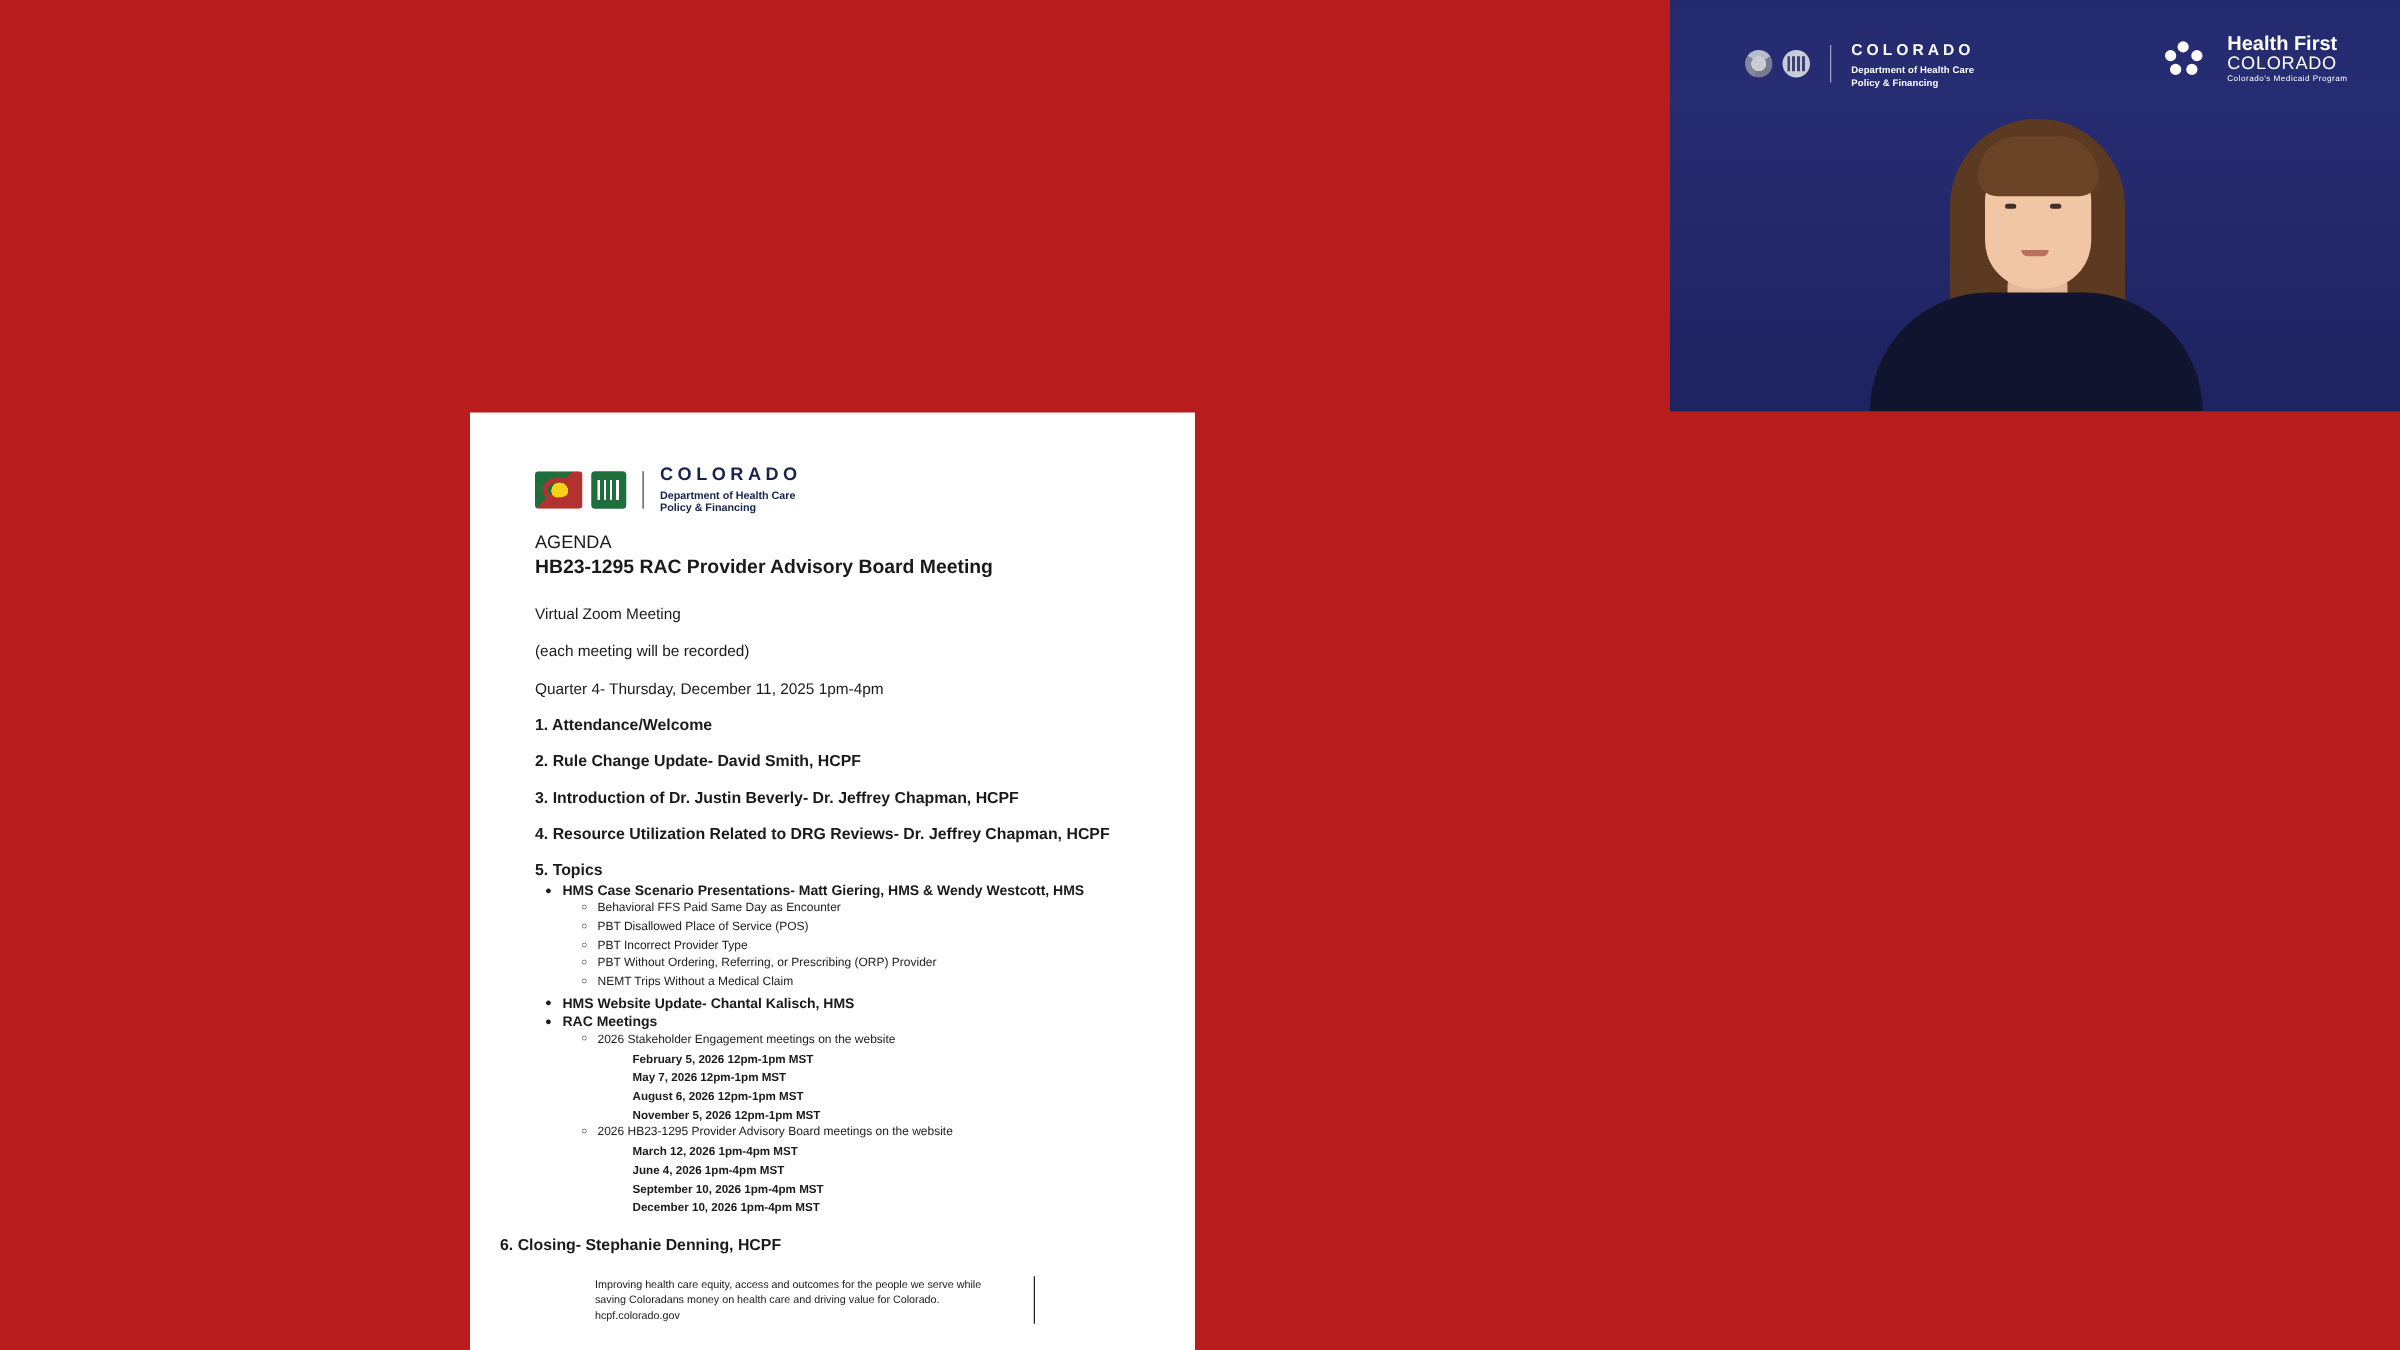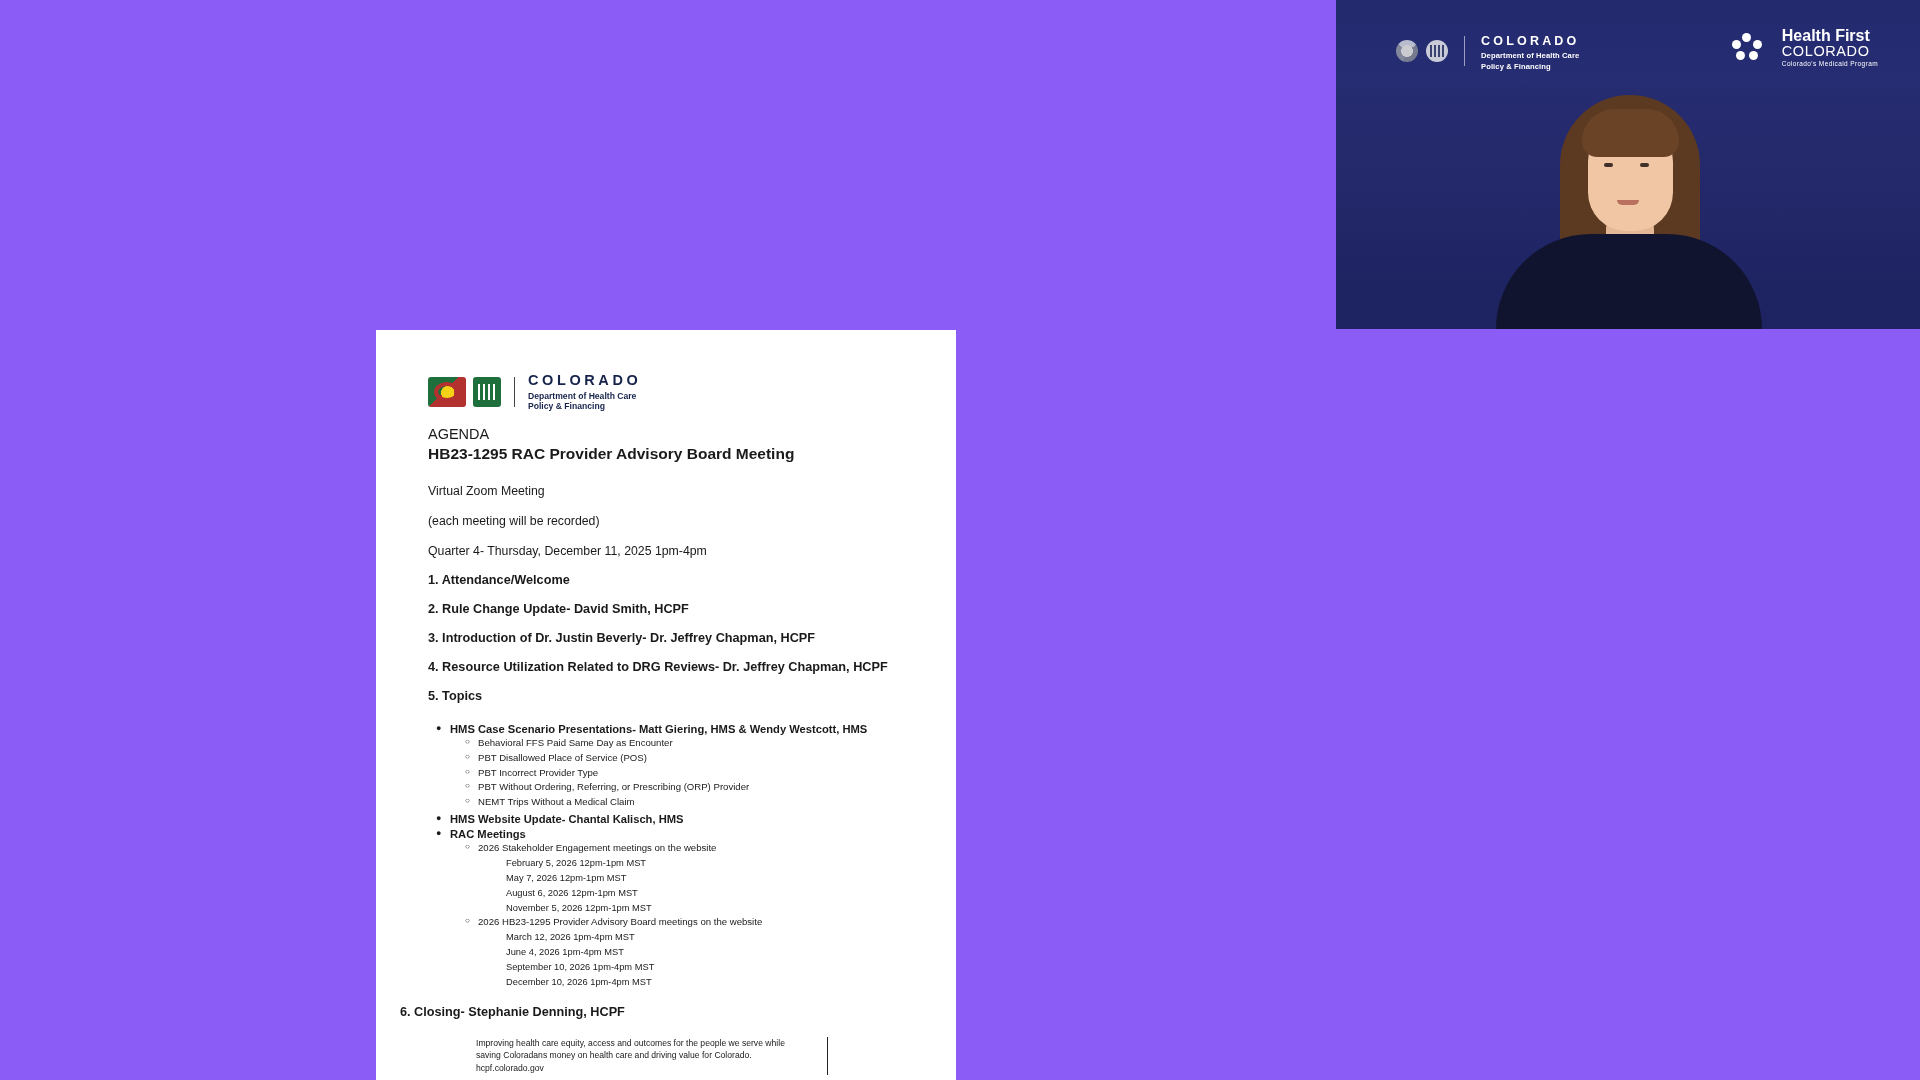--- a/index.html
+++ b/index.html
@@ -9,21 +9,21 @@
     width: 1920px;
     height: 1080px;
     overflow: hidden;
     font-family: "Liberation Sans", sans-serif;
   }
 
   #stage {
     position: relative;
     width: 1920px;
     height: 1080px;
-    background: #8b5cf6;
+    background: #b91c1c;
   }
 
   
   #video-panel {
     position: absolute;
     left: 1336px;
     top: 0px;
     width: 584px;
     height: 329px;
     background: #1b2164;
@@ -272,21 +272,21 @@
 
   .num-item {
     font-size: 12.7px;
     font-weight: 700;
     margin-top: 15px;
   }
   .num-item.light { font-weight: 700; }
 
   ul.bullets {
     list-style: none;
-    margin: 20px 0 0 0;
+    margin: 4px 0 0 0;
     padding: 0 0 0 22px;
   }
   ul.bullets > li {
     position: relative;
     font-size: 11.2px;
     font-weight: 700;
     margin-top: 3px;
   }
   ul.bullets > li > .b-label:before {
     content: "\25CF";
@@ -313,21 +313,21 @@
     top: 0;
     font-size: 8px;
   }
   ul.dates {
     list-style: none;
     margin: 0;
     padding: 0 0 0 28px;
   }
   ul.dates > li {
     font-size: 9.3px;
-    font-weight: 400;
+    font-weight: 700;
     line-height: 1.6;
   }
 
   #doc-footer {
     margin-top: 18px;
     margin-left: 48px;
     position: relative;
     width: 350px;
   }
   #doc-footer .f-line {

